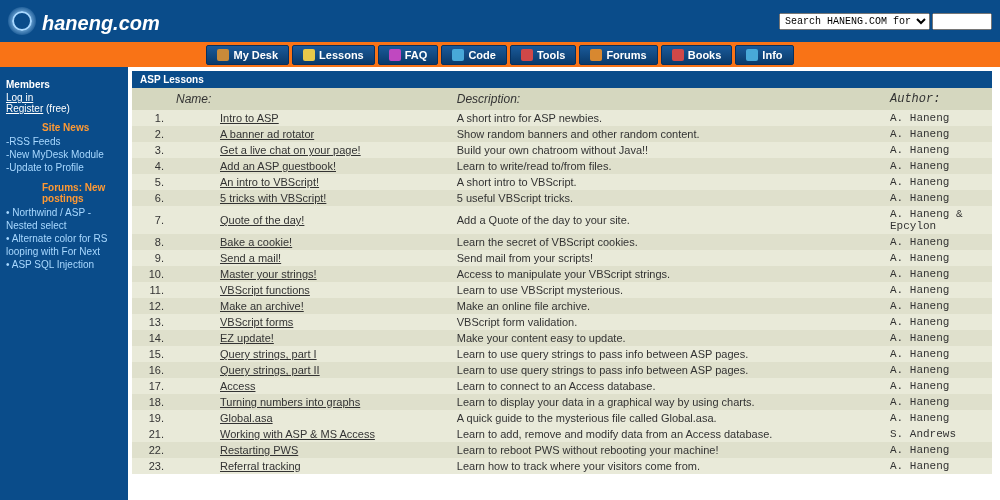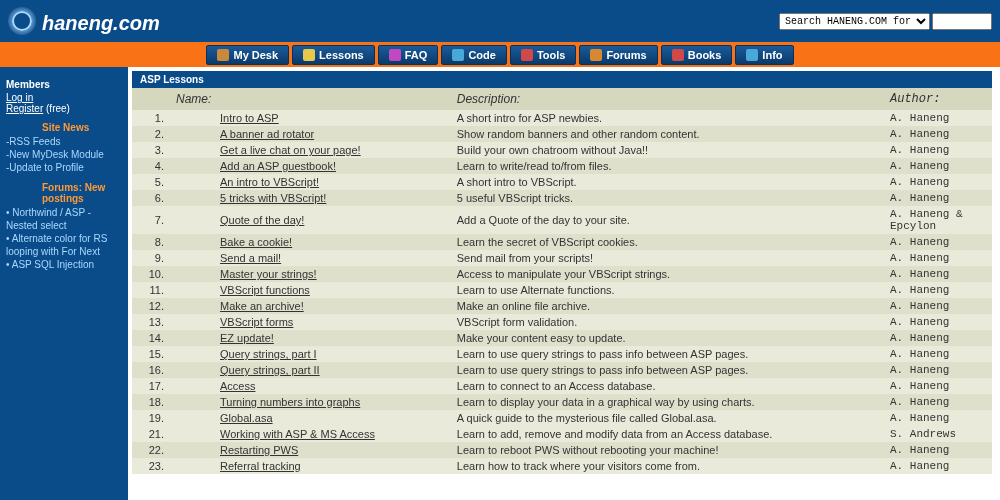--- a/index.html
+++ b/index.html
@@ -175,21 +175,21 @@
           </tr>
           <tr class="even">
             <td class="num-col">10.</td>
             <td class="name-col"><a href="#">Master your strings!</a></td>
             <td>Access to manipulate your VBScript strings.</td>
             <td class="auth-col">A. Haneng</td>
           </tr>
           <tr class="odd">
             <td class="num-col">11.</td>
             <td class="name-col"><a href="#">VBScript functions</a></td>
-            <td>Learn to use Alternate functions.</td>
+            <td>Learn to use VBScript mysterious.</td>
             <td class="auth-col">A. Haneng</td>
           </tr>
           <tr class="even">
             <td class="num-col">12.</td>
             <td class="name-col"><a href="#">Make an archive!</a></td>
             <td>Make an online file archive.</td>
             <td class="auth-col">A. Haneng</td>
           </tr>
           <tr class="odd">
             <td class="num-col">13.</td>

